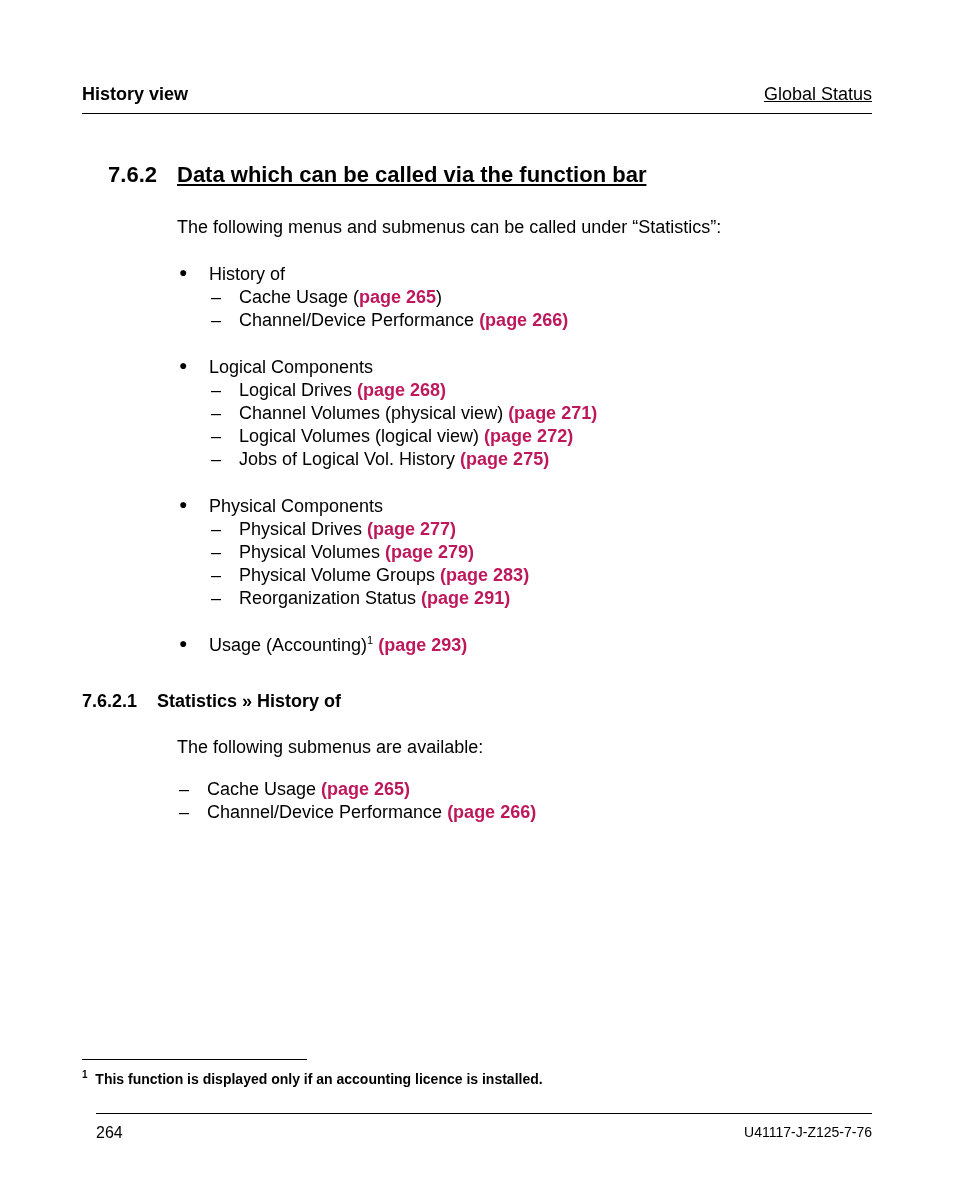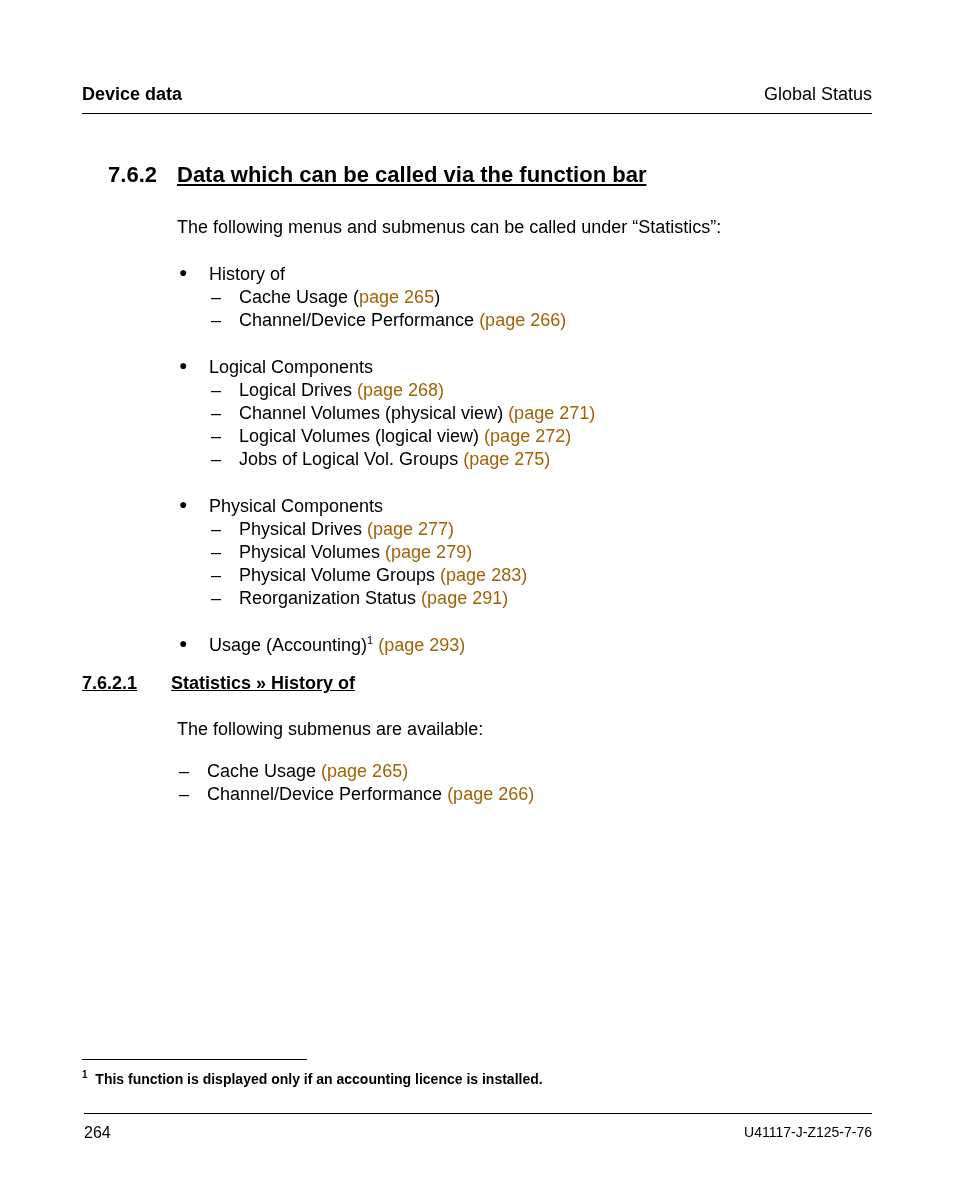--- a/index.html
+++ b/index.html
@@ -19,20 +19,21 @@
     border-bottom: 1.5px solid #000;
     padding-bottom: 8px;
     margin-bottom: 48px;
   }
   .running-head .left {
     font-weight: bold;
     font-size: 18px;
   }
   .running-head .right {
     font-size: 18px;
+    text-decoration: underline;
   }
   .sec-row {
     display: flex;
     gap: 20px;
     margin-bottom: 28px;
   }
   .sec-num {
     font-weight: bold;
     font-size: 22px;
     width: 75px;
@@ -82,29 +83,27 @@
     padding-left: 30px;
     font-size: 18px;
     line-height: 1.28;
   }
   ul.dash > li::before {
     content: "\2013";
     position: absolute;
     left: 2px;
     top: 0;
   }
-  .link { color: #a16207; }
+  .link { color: #be185d; font-weight: bold; }
   sup { font-size: 11px; vertical-align: super; line-height: 0; }
 
   .subsec-row {
     display: flex;
-    gap: 14px;
-    margin-top: 16px;
+    margin-top: 34px;
     margin-bottom: 24px;
-    text-decoration: underline;
   }
   .subsec-num {
     font-weight: bold;
     font-size: 18px;
     width: 75px;
     flex: none;
   }
   .subsec-title {
     font-weight: bold;
     font-size: 18px;
@@ -119,21 +118,21 @@
   }
   .footnote {
     font-size: 14px;
     line-height: 1.3;
     font-weight: bold;
   }
   .footnote sup { font-size: 10px; }
 
   .footer-area {
     position: absolute;
-    left: 84px;
+    left: 96px;
     right: 82px;
     bottom: 62px;
   }
   .footer-rule {
     border: none;
     border-top: 1.5px solid #000;
     margin-bottom: 10px;
   }
   .footer-row {
     display: flex;
@@ -148,21 +147,21 @@
     right: 82px;
     bottom: 116px;
   }
 </style>
 </head>
 <body>
 
 <div class="page">
 
   <div class="running-head">
-    <span class="left">Device data</span>
+    <span class="left">History view</span>
     <span class="right">Global Status</span>
   </div>
 
   <div class="sec-row">
     <div class="sec-num">7.6.2</div>
     <div class="sec-title">Data which can be called via the function bar</div>
   </div>
 
   <div class="body-indent">
     <p class="para">The following menus and submenus can be called under “Statistics”:</p>
@@ -175,21 +174,21 @@
           <li><span>Channel/Device Performance </span><span class="link">(page 266)</span></li>
         </ul>
       </li>
 
       <li>
         <span>Logical Components</span>
         <ul class="dash">
           <li><span>Logical Drives </span><span class="link">(page 268)</span></li>
           <li><span>Channel Volumes (physical view) </span><span class="link">(page 271)</span></li>
           <li><span>Logical Volumes (logical view) </span><span class="link">(page 272)</span></li>
-          <li><span>Jobs of Logical Vol. Groups </span><span class="link">(page 275)</span></li>
+          <li><span>Jobs of Logical Vol. History </span><span class="link">(page 275)</span></li>
         </ul>
       </li>
 
       <li>
         <span>Physical Components</span>
         <ul class="dash">
           <li><span>Physical Drives </span><span class="link">(page 277)</span></li>
           <li><span>Physical Volumes </span><span class="link">(page 279)</span></li>
           <li><span>Physical Volume Groups </span><span class="link">(page 283)</span></li>
           <li><span>Reorganization Status </span><span class="link">(page 291)</span></li>

